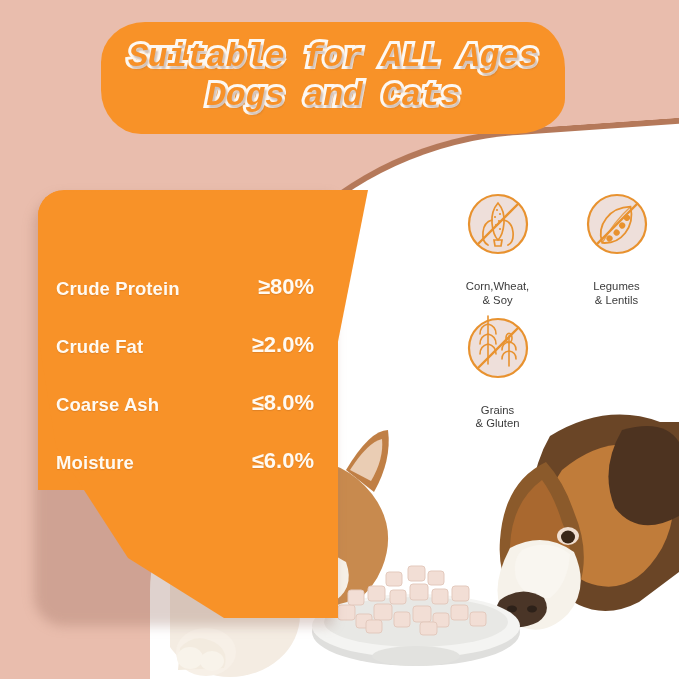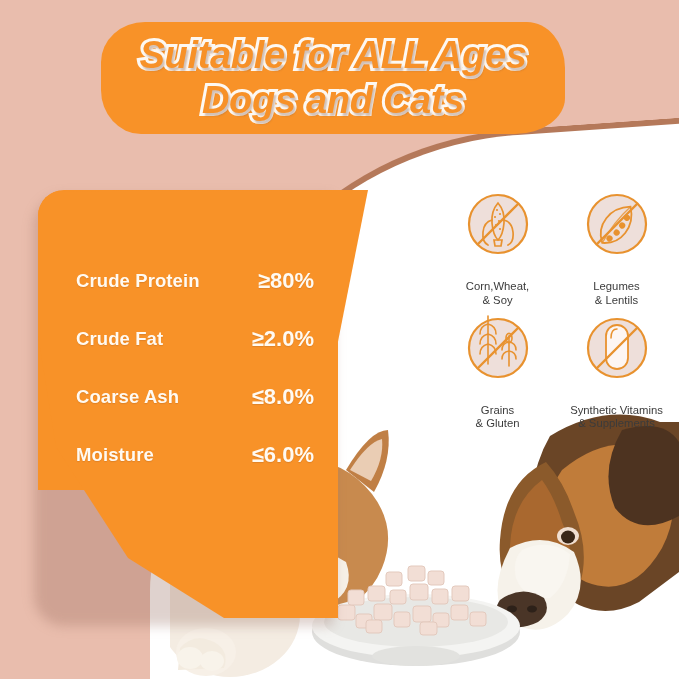--- a/index.html
+++ b/index.html
@@ -55,22 +55,22 @@
   }
   .stats-wide{
     position:absolute;left:38px;top:190px;width:330px;height:300px;background:#f89228;
     clip-path:polygon(0 0,100% 0,82% 100%,0 100%);
     border-radius:26px 0 0 0;
   }
   .stats-list{
     position:absolute;left:56px;top:262px;width:258px;
   }
   .stat-row{
-    display:flex;align-items:center;justify-content:space-between;
-    height:38px;margin-bottom:20px;margin-left:20px;
+    display:flex;align-items:flex-end;justify-content:space-between;
+    height:38px;margin-bottom:20px;
   }
   .stat-name{
     color:#fffaf2;font-size:18.5px;font-weight:bold;letter-spacing:.1px;
     text-shadow:0 1px 1px rgba(150,85,30,.25);
   }
   .stat-val{
     color:#fffaf2;font-size:22px;font-weight:bold;
     text-shadow:0 1px 1px rgba(150,85,30,.25);
     white-space:nowrap;
   }
@@ -84,28 +84,29 @@
   .banner:after{
     content:"";position:absolute;left:4px;top:6px;right:2px;bottom:-4px;
     background:rgba(150,95,70,.18);border-radius:inherit;z-index:-1;
     filter:blur(3px);
   }
   .banner-inner{
     position:absolute;left:0;top:0;width:100%;height:100%;
     display:flex;flex-direction:column;align-items:center;justify-content:center;
   }
   .banner-line{
-    font-size:38px;font-weight:bold;font-style:italic;
+    font-size:33px;font-weight:bold;font-style:italic;
     color:#f79128;
     letter-spacing:-.3px;
     line-height:1.18;
     -webkit-text-stroke:6px #fdf8f2;
     paint-order:stroke fill;
     text-shadow:2px 3px 2px rgba(120,80,60,.33);
     white-space:nowrap;
+    font-family:Liberation Mono, monospace;
   }
 
   
   .badges{
     position:absolute;left:440px;top:190px;width:234px;height:212px;
     display:grid;grid-template-columns:1fr 1fr;grid-template-rows:1fr 1fr;
     column-gap:4px;row-gap:6px;
   }
   .badge{display:flex;flex-direction:column;align-items:center;}
   .badge-icon{width:68px;height:68px;}
@@ -280,30 +281,20 @@
           <path d="M45 28 q-7 1 -7 8 M45 28 q7 1 7 8"></path>
           <path d="M45 37 q-7 1 -7 8 M45 37 q7 1 7 8"></path>
           <ellipse cx="45" cy="24" rx="3" ry="4.6"></ellipse>
         </g>
         <line x1="54" y1="14" x2="14" y2="54" stroke="#e8922f" stroke-width="2.4" stroke-linecap="round"></line>
       </svg>
       <div class="badge-label">Grains
 &amp; Gluten</div>
     </div>
 
-    <div class="badge">
-      <svg class="badge-icon" viewBox="0 0 68 68">
-        <circle cx="34" cy="34" r="29" fill="#eedfda" stroke="#e8922f" stroke-width="2.2"></circle>
-        <rect x="23" y="11" width="22" height="44" rx="11" fill="#fdf6f3" stroke="#e8922f" stroke-width="1.8"></rect>
-        <path d="M28 24 q0 -9 6 -9" fill="none" stroke="#e8922f" stroke-width="1.5" stroke-linecap="round"></path>
-        <line x1="54" y1="14" x2="14" y2="54" stroke="#e8922f" stroke-width="2.4" stroke-linecap="round"></line>
-      </svg>
-      <div class="badge-label">Synthetic Vitamins
-&amp; Supplements</div>
-    </div>
   </div>
 
   <div class="banner">
     <div class="banner-inner">
       <div class="banner-line">Suitable for ALL Ages</div>
       <div class="banner-line">Dogs and Cats</div>
     </div>
   </div>
 
 </div>

